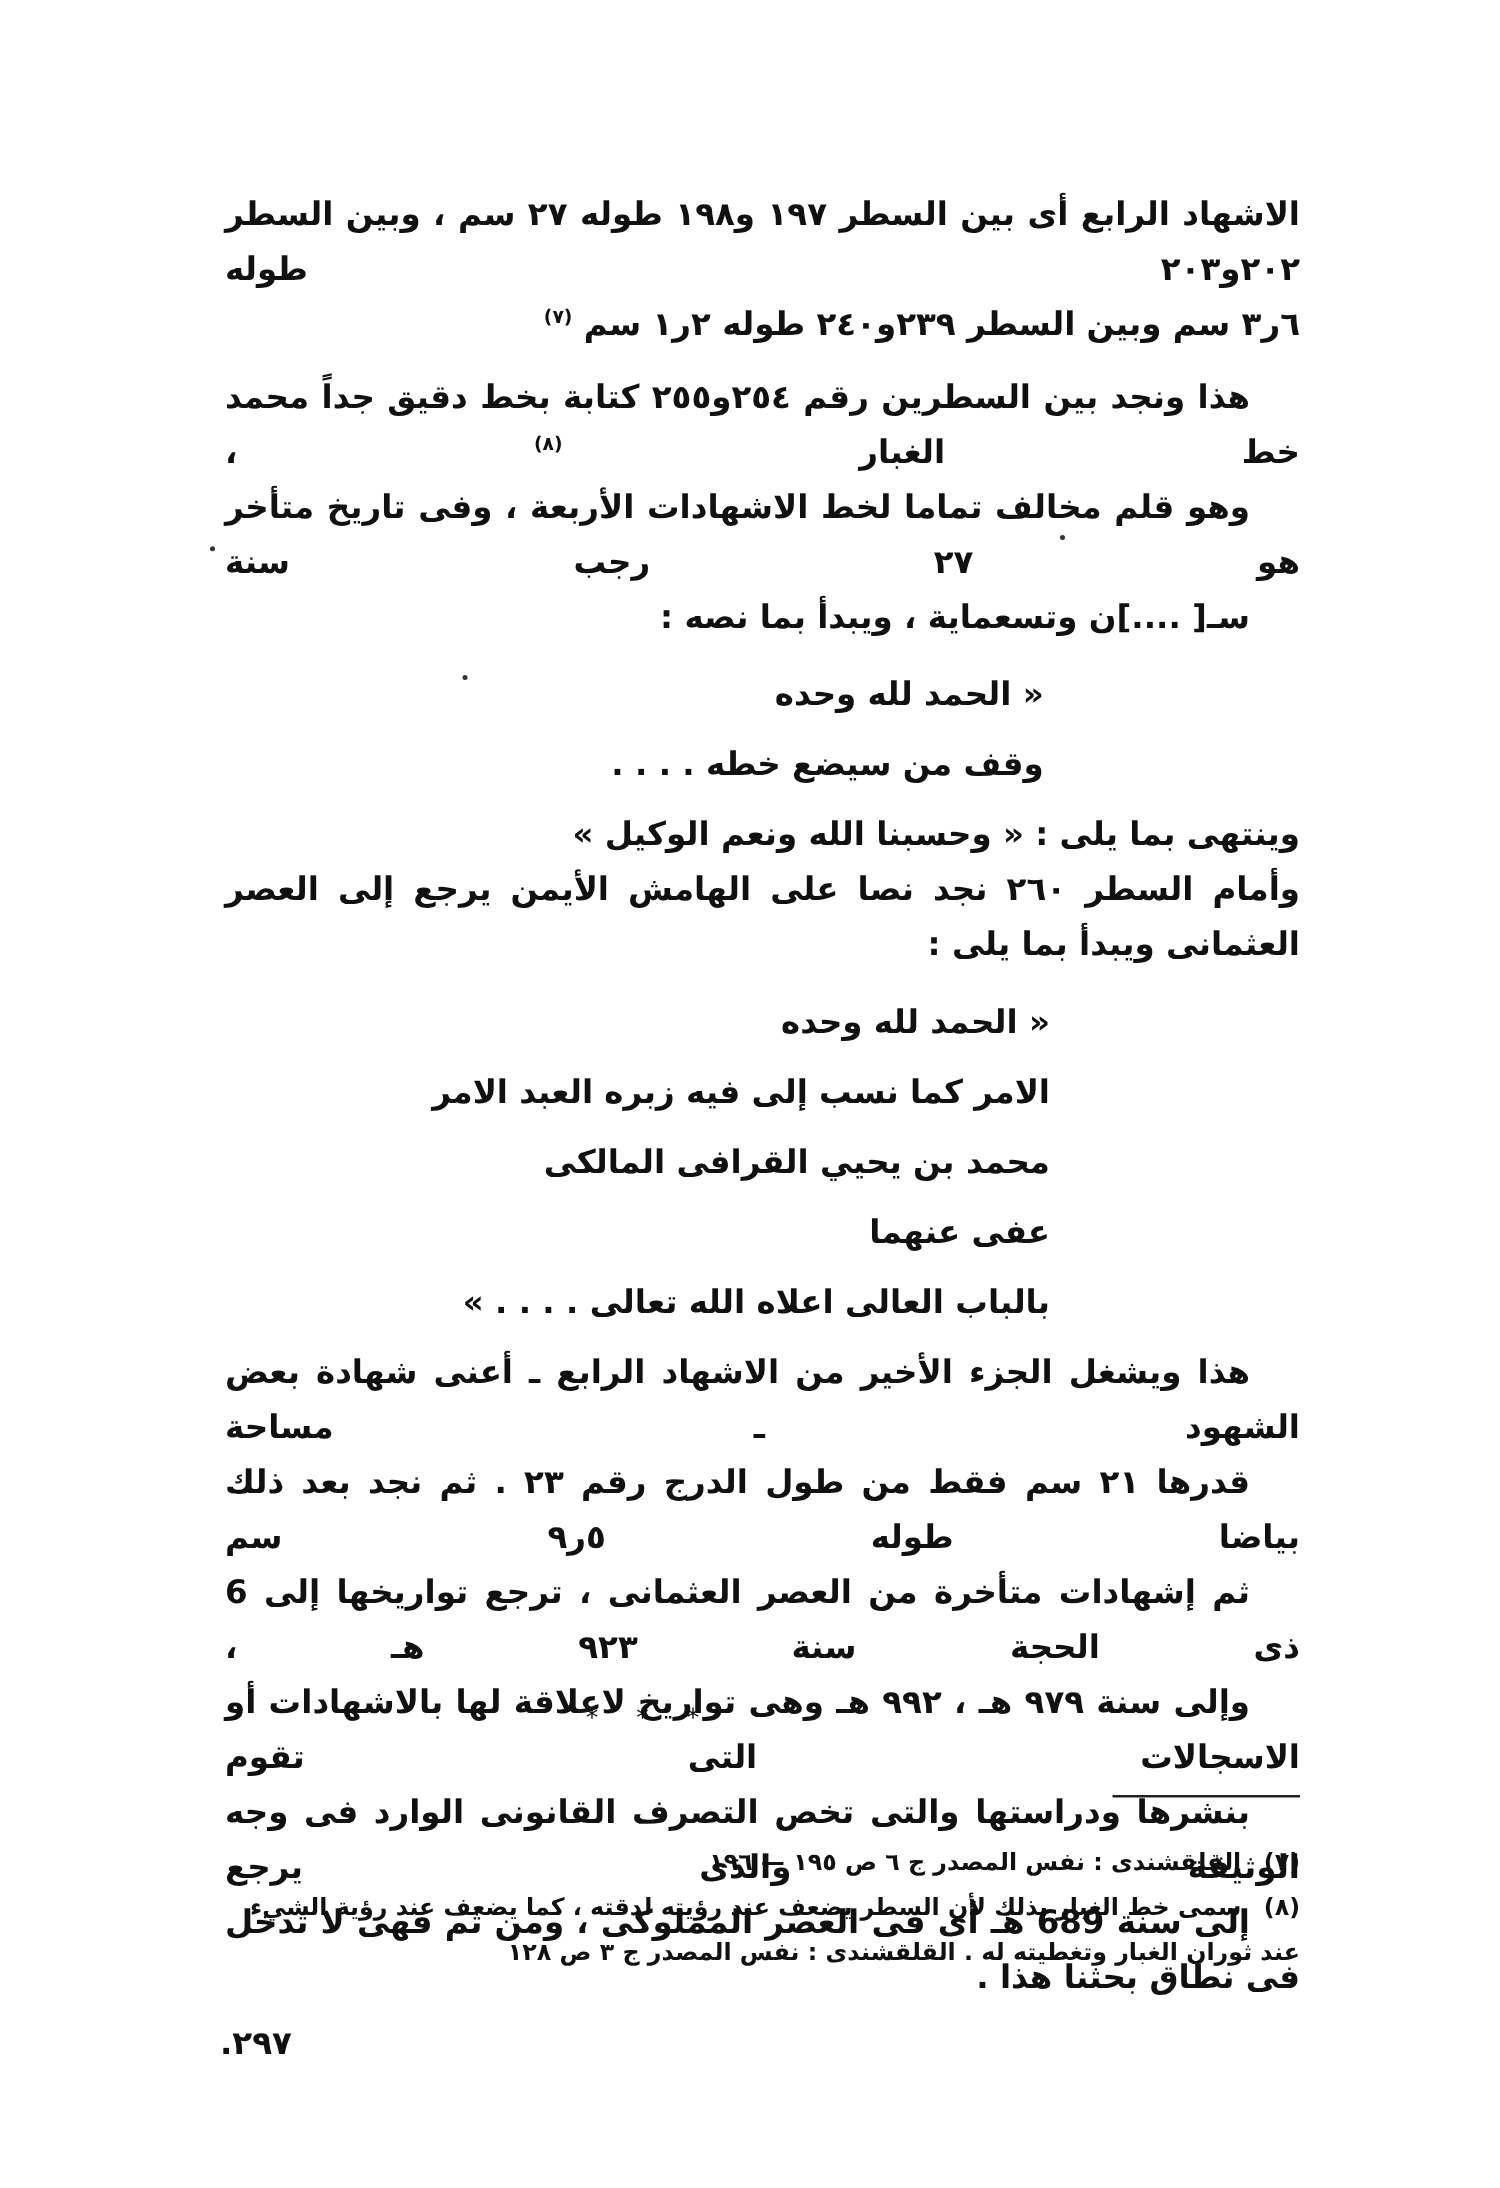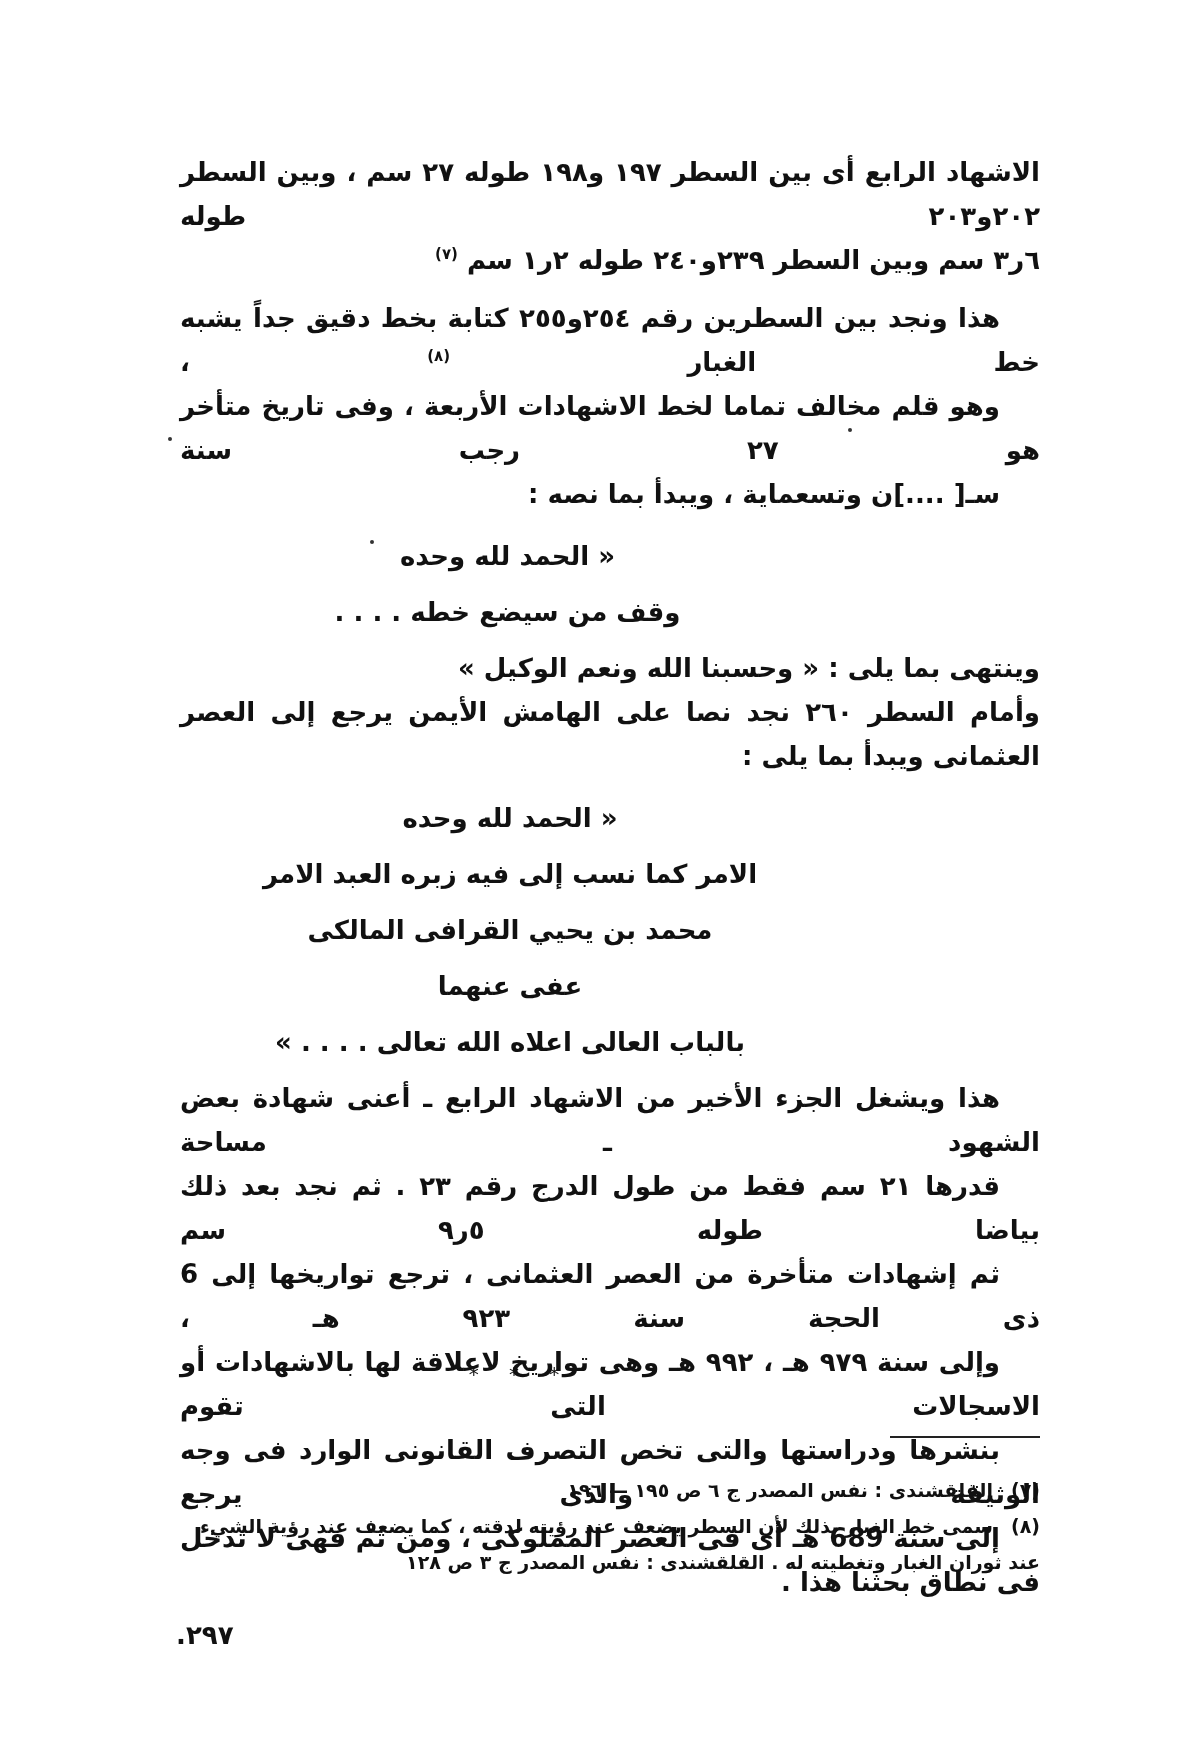--- a/index.html
+++ b/index.html
@@ -10,21 +10,21 @@
   .page { position: absolute; left: 0; top: 0; width: 1040px; height: 1750px; background: #fff; }
   .text-block {
     position: absolute; left: 180px; width: 860px; top: 150px;
     direction: rtl; text-align: justify; font-size: 26px; line-height: 44px; font-weight: bold;
   }
   .para { margin: 0 0 10px 0; text-indent: 0; }
   .para.indent { text-indent: 40px; }
   .line { display: block; text-align-last: justify; }
   .line.last { text-align-last: right; }
   .quote { margin: 12px 0 6px 0; padding-right: 0; }
-  .quote .qline { display: block; text-align: center; line-height: 56px; padding-right: 200px; }
+  .quote .qline { display: block; text-align: right; line-height: 56px; padding-right: 200px; }
   .quote.q1 .qline { padding-right: 205px; }
   .sup { font-size: 15px; vertical-align: super; line-height: 0; }
   .stars { position: absolute; left: 0; right: 0; top: 1362px; text-align: center; font-size: 20px; letter-spacing: 12px; }
   .fn-rule { position: absolute; top: 1436px; left: 890px; width: 150px; height: 0; border-top: 2px solid #222; }
   .footnotes {
     position: absolute; left: 170px; width: 870px; top: 1472px; direction: rtl;
     font-size: 19px; line-height: 36px; font-weight: bold;
   }
   .fn { display: block; text-align: right; }
   .fn .num { margin-left: 18px; }
@@ -38,21 +38,21 @@
 <div class="page">
 
   <div class="text-block">
 
     <p class="para">
       <span class="line">الاشهاد الرابع أى بين السطر ١٩٧ و١٩٨ طوله ٢٧ سم ، وبين السطر ٢٠٢و٢٠٣ طوله</span>
       <span class="line last"><span>٦ر٣ سم وبين السطر ٢٣٩و٢٤٠ طوله ٢ر١ سم</span> <span class="sup">(٧)</span></span>
     </p>
 
     <p class="para indent" style="margin-top:14px">
-      <span class="line"><span>هذا ونجد بين السطرين رقم ٢٥٤و٢٥٥ كتابة بخط دقيق جداً يشبه خط الغبار</span> <span class="sup">(٨)</span> <span>،</span></span>
+      <span class="line"><span>هذا ونجد بين السطرين رقم ٢٥٤و٢٥٥ كتابة بخط دقيق جداً محمد خط الغبار</span> <span class="sup">(٨)</span> <span>،</span></span>
       <span class="line">وهو قلم مخالف تماما لخط الاشهادات الأربعة ، وفى تاريخ متأخر هو ٢٧ رجب سنة</span>
       <span class="line last">سـ[ ....]ن وتسعماية ، ويبدأ بما نصه :</span>
     </p>
 
     <div class="quote q1">
       <span class="qline">« الحمد لله وحده</span>
       <span class="qline">وقف من سيضع خطه . . . .</span>
     </div>
 
     <p class="para" style="margin:0 0 0 0">

